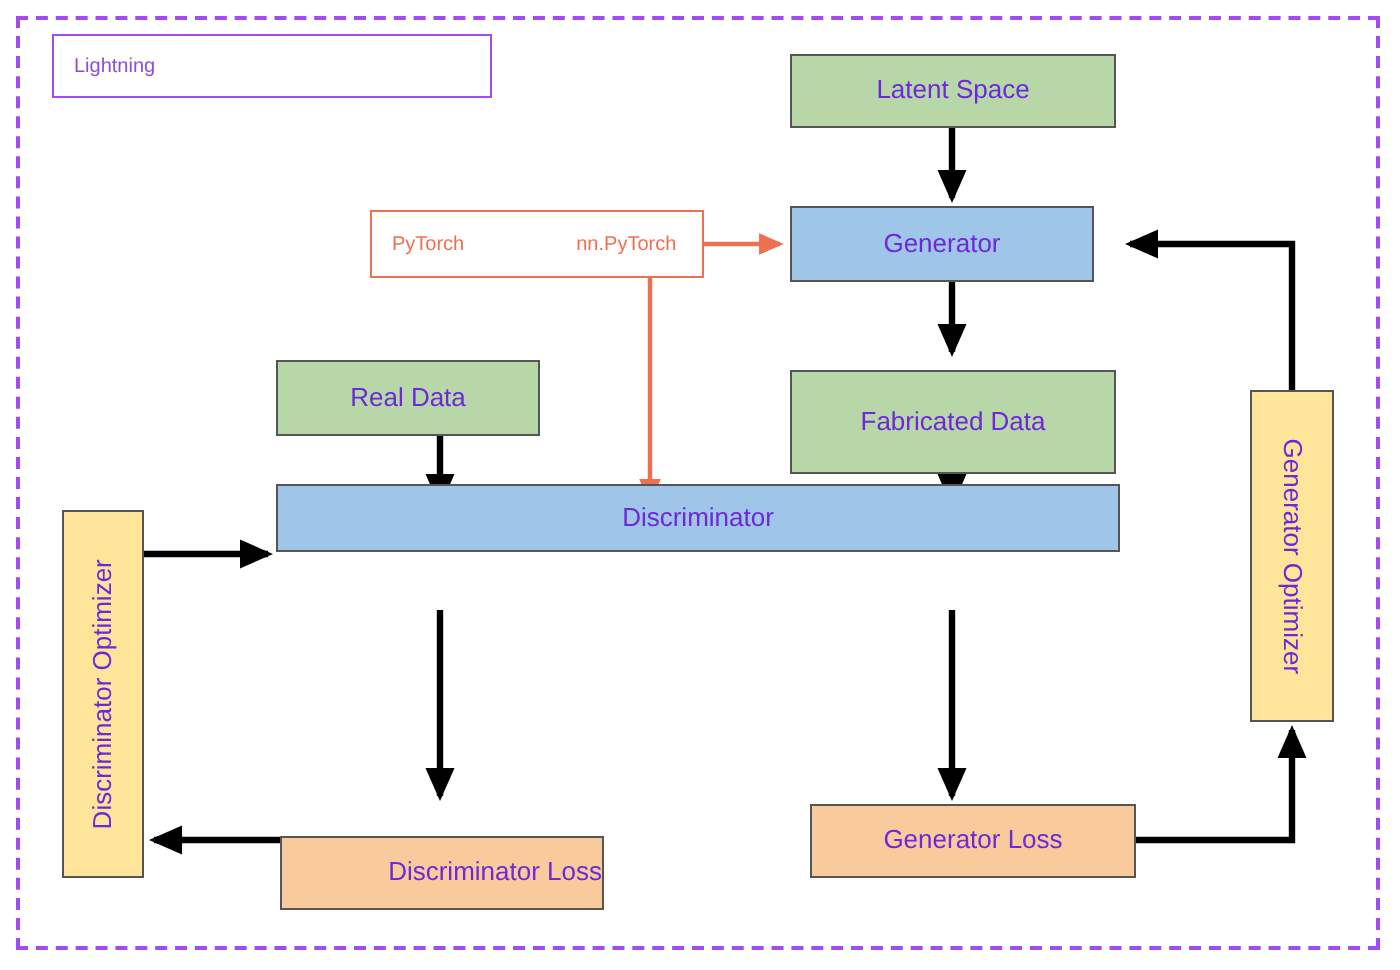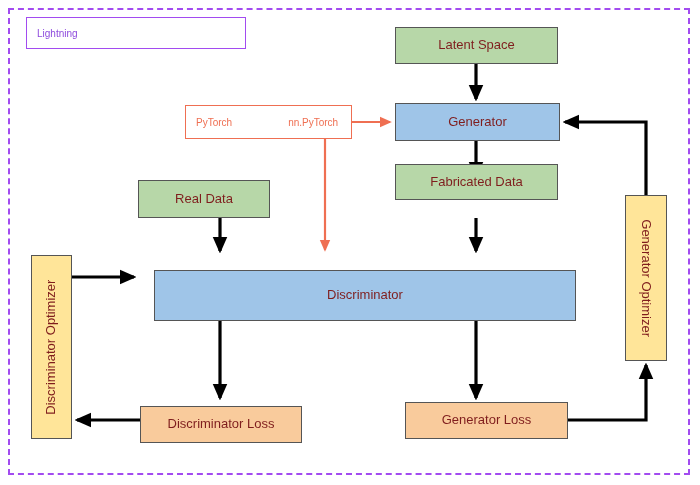--- a/index.html
+++ b/index.html
@@ -27,21 +27,21 @@
   }
   
   .node {
     position: absolute;
     box-sizing: border-box;
     border: 1px solid #555555;
     display: flex;
     align-items: center;
     justify-content: center;
     font-size: 13px;
-    color: #7f1d1d;
+    color: #6d28d9;
     text-align: center;
     line-height: 1.1;
   }
   .node.green  { background: #b7d7a8; }
   .node.blue   { background: #9fc5e8; }
   .node.orange { background: #f9cb9c; }
   .node.yellow { background: #ffe599; }
 
   .node .vtext-up {
     transform: rotate(-90deg);
@@ -141,37 +141,37 @@
   <div class="tagbox" id="pytorch-tag" style="left:185px; top:105px; width:167px; height:34px;gap:20px;">
     <span>PyTorch</span>
     <span class="gap"></span>
     <span>nn.PyTorch</span>
   </div>
 
   <div class="node green" style="left:395px; top:27px; width:163px; height:37px;">
     <span>Latent Space</span>
   </div>
 
-  <div class="node blue" style="left:395px; top:103px; width:165px; height:38px;">
+  <div class="node blue" style="left:395px; top:103px; width:152px; height:38px;">
     <span>Generator</span>
   </div>
 
-  <div class="node green" style="left:395px; top:164px; width:163px; height:36px;">
+  <div class="node green" style="left:395px; top:185px; width:163px; height:52px;">
     <span>Fabricated Data</span>
   </div>
 
   <div class="node green" style="left:138px; top:180px; width:132px; height:38px;">
     <span>Real Data</span>
   </div>
 
-  <div class="node blue" style="left:138px; top:270px; width:422px; height:51px;margin-left:16px;">
+  <div class="node blue" style="left:138px; top:242px; width:422px; height:34px;">
     <span>Discriminator</span>
   </div>
 
-  <div class="node orange" style="left:140px; top:406px; width:162px; height:37px;">
+  <div class="node orange" style="left:140px; top:418px; width:162px; height:37px;justify-content:flex-end;">
     <span>Discriminator Loss</span>
   </div>
 
   <div class="node orange" style="left:405px; top:402px; width:163px; height:37px;">
     <span>Generator Loss</span>
   </div>
 
   <div class="node yellow" style="left:31px; top:255px; width:41px; height:184px;">
     <span class="vtext-up">Discriminator Optimizer</span>
   </div>

